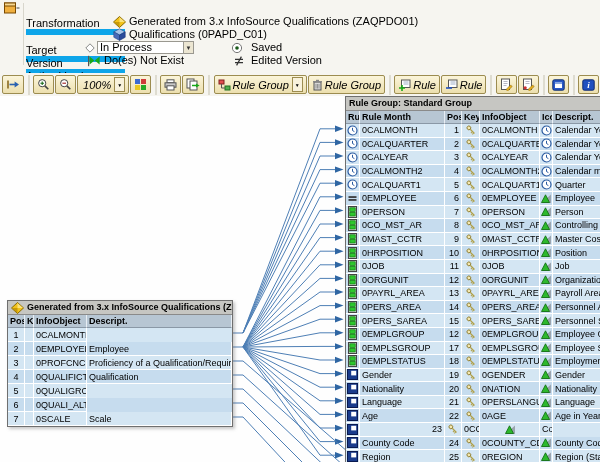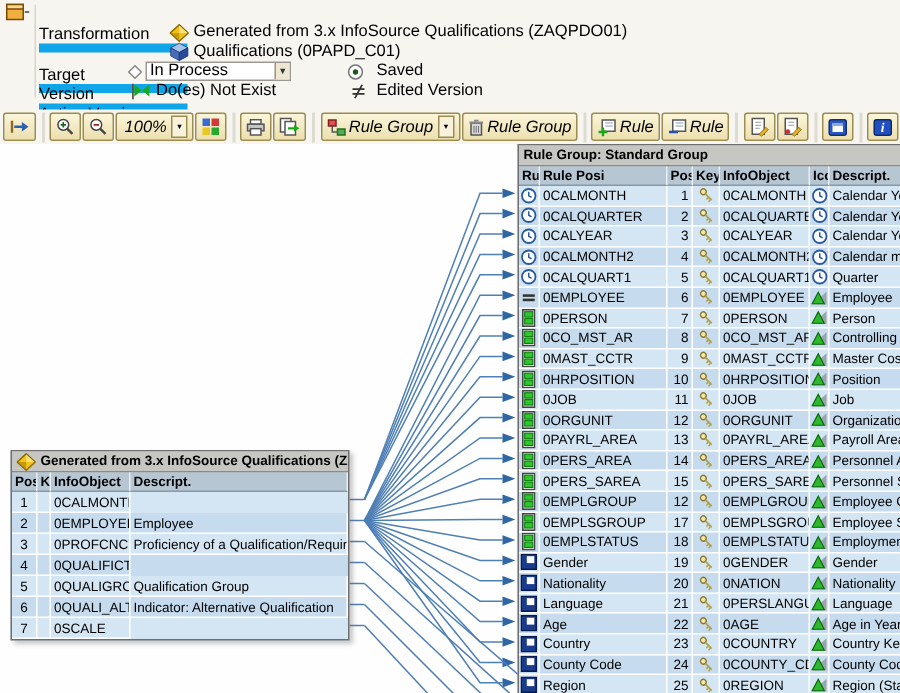--- a/index.html
+++ b/index.html
@@ -404,48 +404,48 @@
       <div class="trow">
         <div class="cell icell">3</div>
         <div class="cell"></div>
         <div class="cell">0PROFCNCY</div>
         <div class="cell">Proficiency of a Qualification/Requirement</div>
       </div>
       <div class="trow">
         <div class="cell icell">4</div>
         <div class="cell"></div>
         <div class="cell">0QUALIFICTN</div>
+        <div class="cell">Qualification</div>
       </div>
       <div class="trow">
         <div class="cell icell">5</div>
         <div class="cell"></div>
         <div class="cell">0QUALIGROUP</div>
-        <div class="cell">Qualification Group</div>
       </div>
       <div class="trow">
         <div class="cell icell">6</div>
         <div class="cell"></div>
         <div class="cell">0QUALI_ALT</div>
-        <div class="cell">Indicator: Alternative Qualification</div>
       </div>
       <div class="trow">
         <div class="cell icell">7</div>
         <div class="cell"></div>
         <div class="cell">0SCALE</div>
+        <div class="cell">Scale</div>
       </div>
     </div>
 </div>
 
 <div class="tbl right-tbl">
   <div class="title">
     <span>Rule Group: Standard Group</span>
   </div>
   <div class="hdr">
     <div class="cell">Rule</div>
-    <div class="cell">Rule Posi</div>
+    <div class="cell">Rule Month</div>
     <div class="cell">Posi</div>
     <div class="cell">Key</div>
     <div class="cell">InfoObject</div>
     <div class="cell">Icon</div>
     <div class="cell">Descript.</div>
   </div>
   <div>
       <div class="trow">
         <div class="cell icell">
           <svg width="11" height="11" viewBox="0 0 11 11">
@@ -1074,21 +1074,20 @@
         </div>
         <div class="cell">Age in Years</div>
       </div>
       <div class="trow">
         <div class="cell icell">
           <svg width="11" height="11" viewBox="0 0 11 11">
             <rect x="0.5" y="0.5" width="10" height="10" fill="#1a3c8c" stroke="#0a1a50"></rect>
             <rect x="4.2" y="1.8" width="5" height="4.6" fill="#fff"></rect>
           </svg>
         </div>
-        <div class="cell">Country</div>
         <div class="cell num">23</div>
         <div class="cell icell">
           <svg width="12" height="12" viewBox="0 0 12 12">
             <g transform="rotate(45 6 6)">
               <circle cx="3" cy="6" r="1.9" fill="#f4e8b0" stroke="#8a7a30" stroke-width="0.9"></circle>
               <rect x="4.9" y="5.4" width="6" height="1.2" fill="#b0a048"></rect>
               <rect x="7.6" y="6.4" width="1" height="1.8" fill="#b0a048"></rect>
               <rect x="9.6" y="6.4" width="1" height="1.8" fill="#b0a048"></rect>
             </g>
           </svg>

